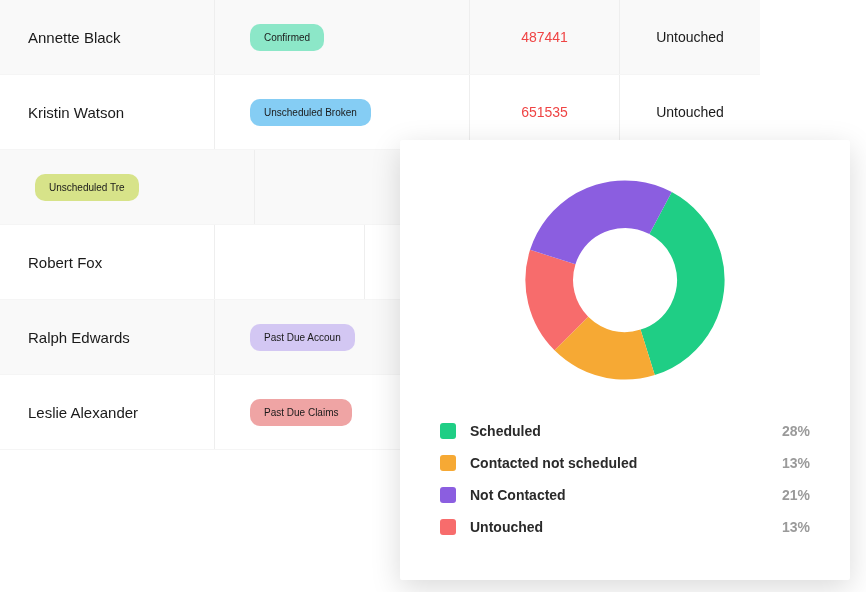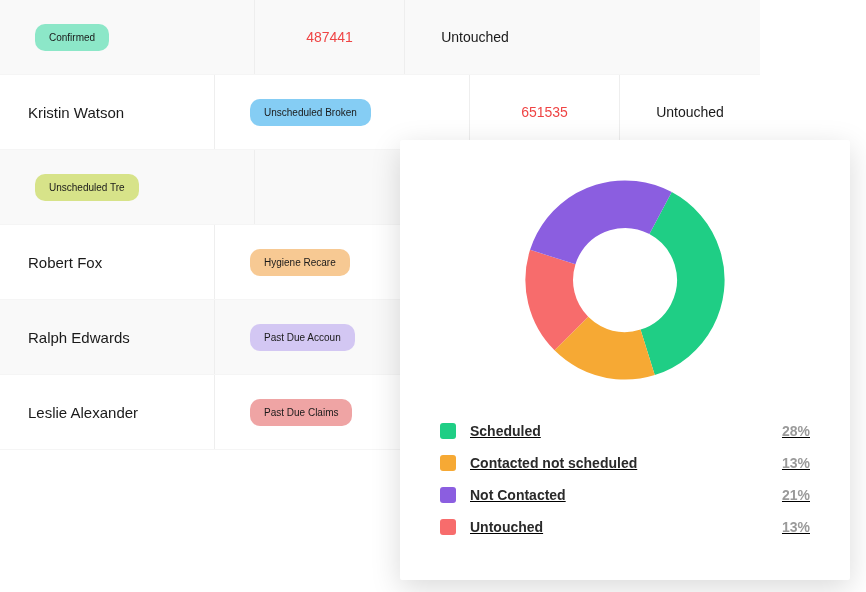--- a/index.html
+++ b/index.html
@@ -91,21 +91,20 @@
       justify-content: center;
       margin-bottom: 35px;
       margin-top: 10px;
     }
     .donut {
       width: 200px;
       height: 200px;
     }
     .legend {
       margin-top: 12px;
-      text-decoration: underline;
     }
     .legend-row {
       display: flex;
       align-items: center;
       padding: 8px 0;
     }
     .legend-swatch {
       width: 16px;
       height: 16px;
       border-radius: 3px;
@@ -122,20 +121,21 @@
       font-size: 14px;
       font-weight: 600;
       color: #9a9a9a;
     }
   </style>
 </head>
 <body>
 
 <div class="table-container">
   <div class="table-row">
+    <div class="cell-name">Annette Black</div>
     <div class="cell-status">
       <span class="status-badge" style="background:#8CE7C8">Confirmed</span>
     </div>
     <div class="cell-number">487441</div>
     <div class="cell-state">Untouched</div>
   </div>
   <div class="table-row">
     <div class="cell-name">Kristin Watson</div>
     <div class="cell-status">
       <span class="status-badge" style="background:#85CDF4">Unscheduled Broken</span>
@@ -145,23 +145,20 @@
   </div>
   <div class="table-row">
     <div class="cell-status">
       <span class="status-badge" style="background:#D7E389">Unscheduled Tre</span>
     </div>
     <div class="cell-number"></div>
     <div class="cell-state"></div>
   </div>
   <div class="table-row">
     <div class="cell-name">Robert Fox</div>
-    <div class="cell-status">
-      <span class="status-badge" style="background:#F7C993">Hygiene Recare</span>
-    </div>
     <div class="cell-number"></div>
     <div class="cell-state"></div>
   </div>
   <div class="table-row">
     <div class="cell-name">Ralph Edwards</div>
     <div class="cell-status">
       <span class="status-badge" style="background:#D3C7F3">Past Due Accoun</span>
     </div>
     <div class="cell-number"></div>
     <div class="cell-state"></div>

